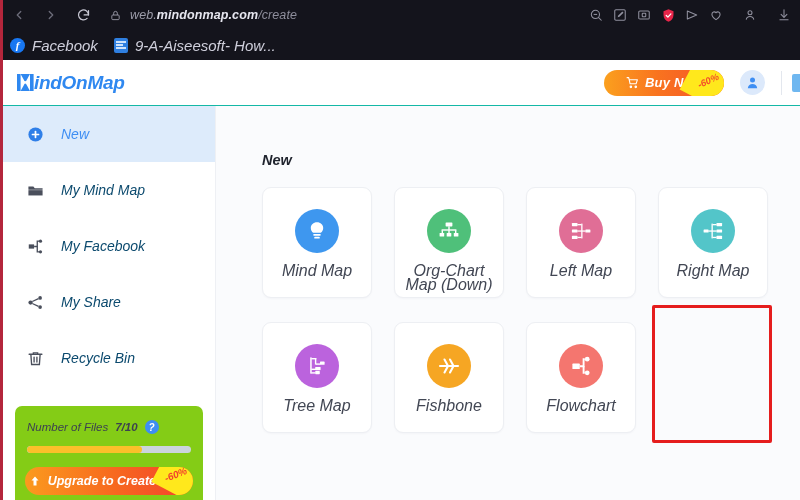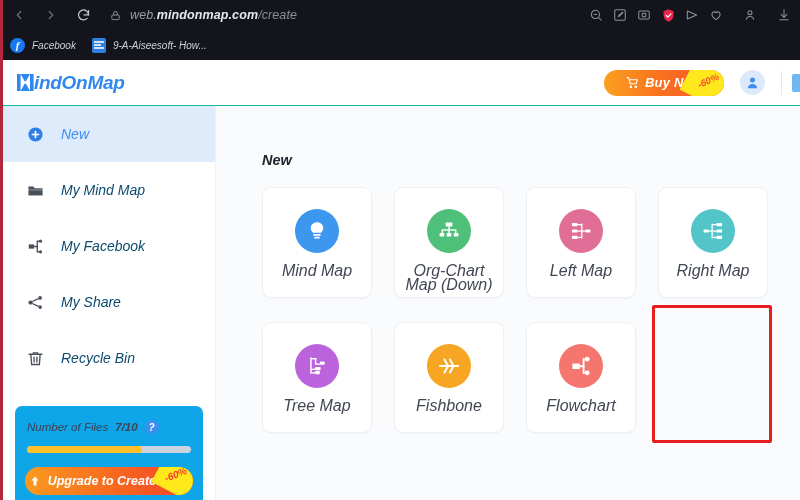--- a/index.html
+++ b/index.html
@@ -54,21 +54,21 @@
     color: #90909e;
   }
   .tb-icon.sep { margin-left: 10px; }
 
   
   .bookmarks-row {
     position: absolute; left: 0; top: 30px; width: 800px; height: 30px;
     display: flex; align-items: center; padding-left: 10px; gap: 16px;
   }
   .bm-item { display: flex; align-items: center; gap: 7px; height: 22px; }
-  .bm-label { font-size: 10px; color: #cfcfdb; white-space: nowrap; }
+  .bm-label { font-size: 15px; color: #cfcfdb; white-space: nowrap; }
   .bm-fb {
     width: 15px; height: 15px; border-radius: 50%;
     background: #1877f2; color: #fff; font-size: 11px; font-weight: 700;
     display: flex; align-items: center; justify-content: center;
     font-family: "Liberation Serif", serif;
   }
   .bm-doc {
     width: 14px; height: 15px; border-radius: 2px; background: #2f7fe0;
     display: flex; flex-direction: column; justify-content: center;
     gap: 1.5px; padding: 0 2px;
@@ -139,21 +139,21 @@
     width: 20px; display: flex; align-items: center; justify-content: center;
     color: #4a4f5c;
   }
   .side-item.active {
     background: #ddebfb; color: #3e8ef3;
   }
   .side-item.active .si-icon { color: #2f7fe8; }
 
   .files-card {
     position: absolute; left: 12px; top: 300px; width: 188px; height: 94px;
-    background: #0ea5e9; border-radius: 7px 7px 0 0; padding: 14px 12px 0 12px;
+    background: #84cc16; border-radius: 7px 7px 0 0; padding: 14px 12px 0 12px;
   }
   .files-row {
     display: flex; align-items: center; gap: 7px; margin-bottom: 12px;
   }
   .files-label { font-size: 11.5px; color: #3d4250; }
   .files-count { font-size: 11.5px; color: #3d4250; font-weight: 600; }
   .help-icon {
     width: 14px; height: 14px; border-radius: 50%; background: #3e8ef3;
     color: #fff; font-size: 10px; font-weight: 700;
     display: flex; align-items: center; justify-content: center;

